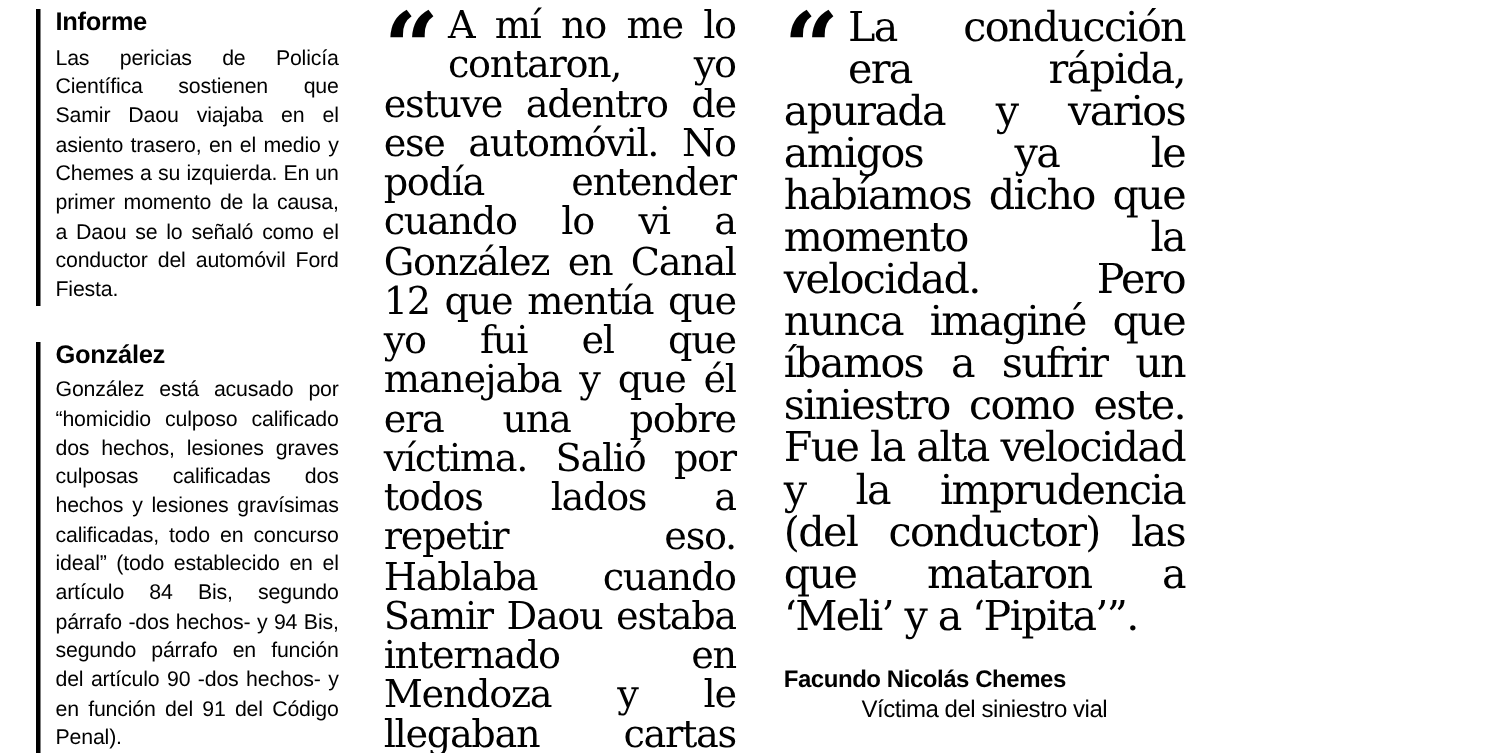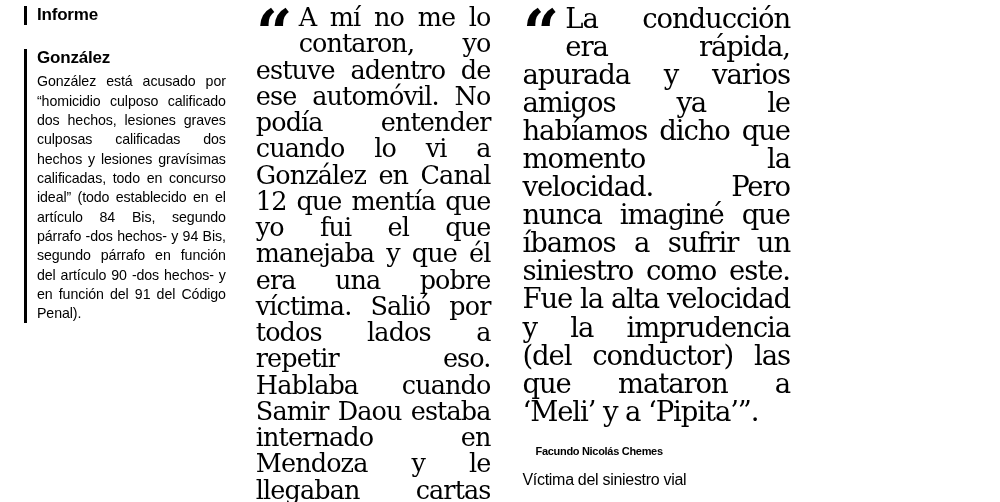--- a/index.html
+++ b/index.html
@@ -79,41 +79,43 @@
     line-height: 0.72;
     margin: 6px 10px 0 0;
     letter-spacing: -4px;
   }
   .attrib {
     margin-top: 20px;
   }
   .q1 .attrib { margin-top: 24px; }
   .attrib-name {
     font-weight: bold;
-    font-size: 11px;
+    font-size: 16px;
     line-height: 1.15;
-    margin: 13px;
+    margin: 0;
     letter-spacing: -0.3px;
   }
   .attrib-role {
     font-size: 16px;
     line-height: 1.2;
     margin: 1px 0 0 0;
     letter-spacing: -0.3px;
+    text-align: center;
   }
 </style>
 </head>
 <body>
 
 <div class="page">
 
   <div class="col-left">
 
     <div class="block">
       <p class="block-title">Informe</p>
+      <p class="block-body">Las pericias de Policía Científica  sostienen que Samir Daou viajaba en el asiento trasero, en el medio y Chemes a su izquierda. En un primer momento de la causa, a Daou se lo señaló como el conductor del automóvil Ford Fiesta.</p>
     </div>
 
     <div class="block">
       <p class="block-title">González</p>
       <p class="block-body">González está acusado por “homicidio culposo calificado dos hechos, lesiones graves culposas calificadas dos hechos y lesiones gravísimas calificadas, todo en concurso ideal” (todo establecido en el artículo 84 Bis, segundo párrafo -dos hechos- y 94 Bis, segundo párrafo en función del artículo 90 -dos hechos- y en función del 91 del Código Penal).</p>
     </div>
 
   </div>
 
   <div class="col-quote q1">

